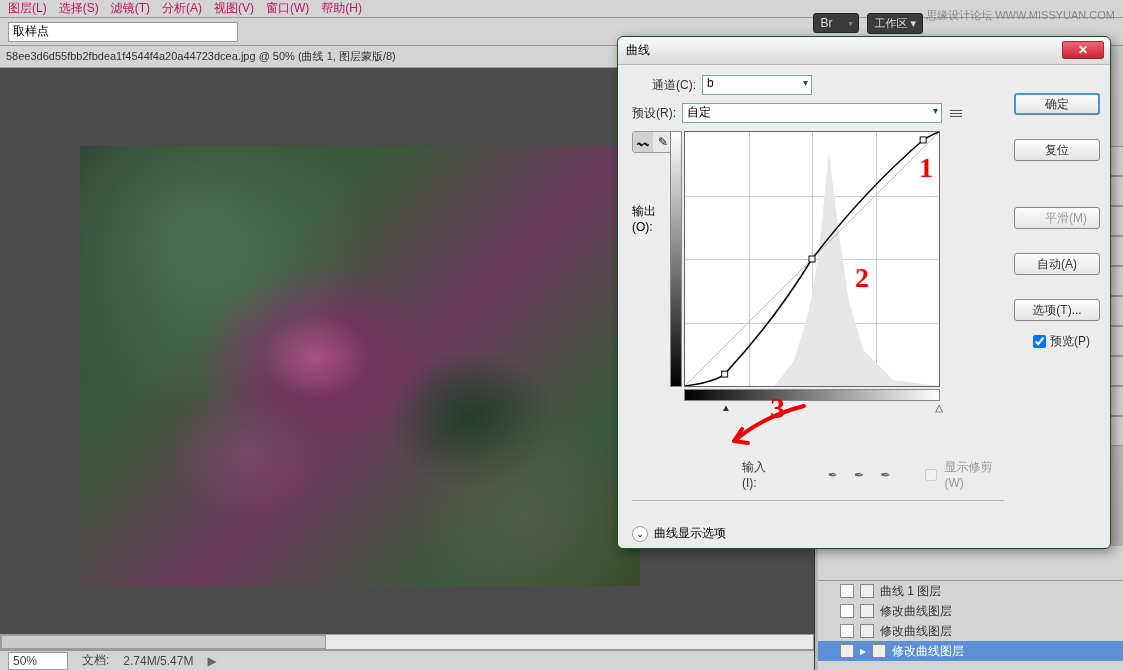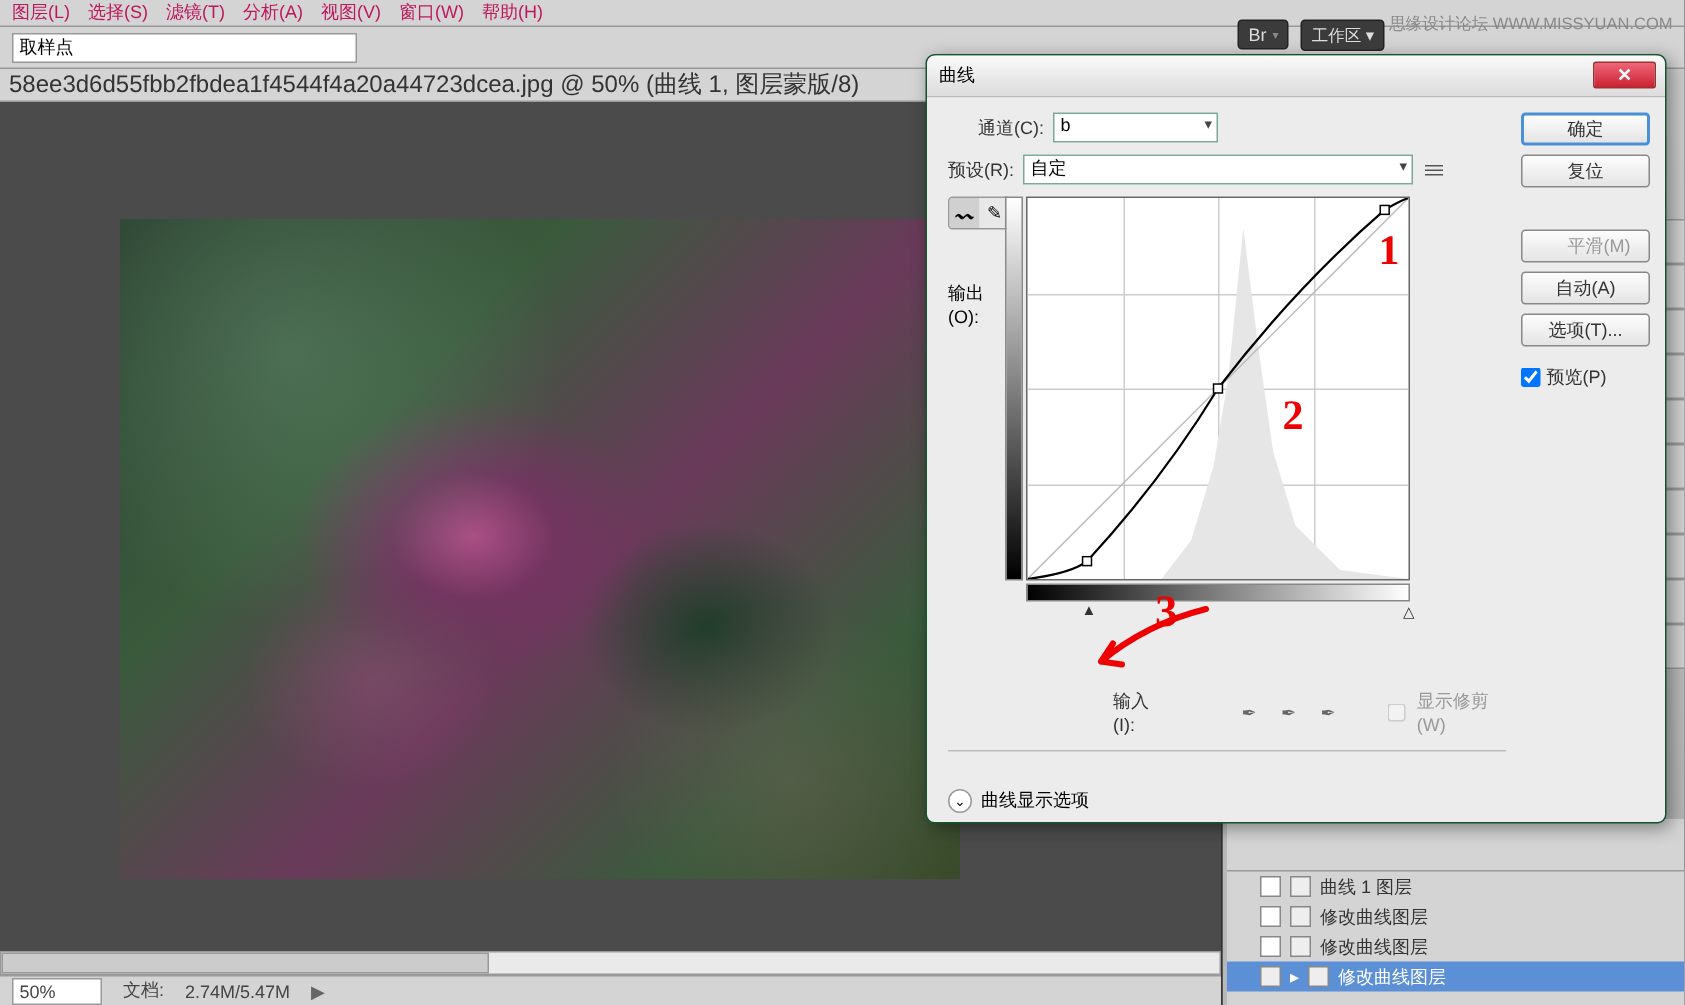--- a/index.html
+++ b/index.html
@@ -2,25 +2,25 @@
 <html><head>
 <meta charset="utf-8">
 <style>
 *{box-sizing:border-box;margin:0;padding:0;font-family:"Microsoft YaHei",SimSun,Tahoma,sans-serif;font-size:12px;}
 body{width:1123px;height:670px;background:#b8b8b8;overflow:hidden;position:relative;}
 .menubar{background:#d4d4d4;height:18px;display:flex;align-items:center;gap:12px;padding:0 8px;border-bottom:1px solid #999;color:#555;}
 .menubar span{color:#be185d;}
 .optbar{background:#d4d4d4;height:28px;display:flex;align-items:center;padding:0 8px;border-bottom:1px solid #999;gap:8px;text-align:right;}
 .opt-select{width:230px;height:20px;background:#fff;border:1px solid #999;padding:0 4px;display:flex;align-items:center;}
 .workspace-bar{position:absolute;top:0;right:200px;height:46px;display:flex;align-items:center;gap:8px;z-index:2;}
-.ws-btn{background:#3b3b3b;color:#ddd;padding:2px 6px;border:1px solid #222;border-radius:3px;font-size:11px;display:flex;align-items:center;gap:4px;}
+.ws-btn{background:#3b3b3b;color:#ddd;padding:2px 6px;border:1px solid #222;border-radius:3px;font-size:11px;display:flex;align-items:center;gap:16px;}
 .ws-btn .tri{font-size:8px;color:#888;}
 .watermark{position:absolute;top:8px;right:8px;color:#888;font-size:11px;}
 .doc-area{position:absolute;top:46px;left:0;width:815px;height:624px;background:#4b4b4b;border-right:1px solid #333;}
-.doc-tab{background:#d4d4d4;height:22px;display:flex;align-items:center;padding:0 6px;color:#333;font-size:16px;border-bottom:1px solid #999;}
+.doc-tab{background:#d4d4d4;height:22px;display:flex;align-items:center;padding:0 6px;color:#333;font-size:11px;border-bottom:1px solid #999;}
 .canvas-area{position:absolute;top:22px;left:0;right:0;bottom:30px;background:#4b4b4b;overflow:hidden;}
 .image{position:absolute;top:78px;left:80px;width:560px;height:440px;background:linear-gradient(135deg,#2a4030 0%,#3a5a3c 30%,#6a3a5a 55%,#3a5a3c 80%,#3a4a2a 100%);filter:blur(0.5px);}
 .image::before{content:"";position:absolute;inset:0;background:radial-gradient(ellipse 180px 140px at 42% 48%,rgba(180,80,140,0.9) 0%,rgba(120,50,100,0.8) 30%,transparent 65%),radial-gradient(ellipse 120px 100px at 70% 62%,rgba(30,60,40,0.95) 0%,transparent 70%),radial-gradient(ellipse 140px 120px at 30% 70%,rgba(160,80,130,0.4) 0%,transparent 60%);}
 .image::after{content:"";position:absolute;inset:0;background:radial-gradient(circle 300px at 20% 20%,rgba(100,140,110,0.5) 0%,transparent 60%),radial-gradient(circle 200px at 80% 85%,rgba(120,100,90,0.4) 0%,transparent 60%);}
 .statusbar{position:absolute;bottom:0;left:0;right:0;height:20px;background:#d4d4d4;border-top:1px solid #999;display:flex;align-items:center;padding:0 8px;gap:14px;color:#444;}
 .statusbar .zoom{width:60px;background:#fff;border:1px solid #999;padding:1px 4px;}
 .statusbar .arrow{color:#666;}
 .scroll-h{position:absolute;bottom:20px;left:0;right:0;height:16px;background:#eaeaea;border:1px solid #999;}
 .scroll-h .thumb{position:absolute;left:0;top:0;bottom:0;width:40%;background:#ccc;border:1px solid #999;}
 .panel-strip{position:absolute;top:46px;right:0;width:305px;height:624px;background:#d4d4d4;}
@@ -59,31 +59,31 @@
 .grad-v{position:absolute;left:-14px;top:0;width:12px;height:256px;background:linear-gradient(#fff,#000);border:1px solid #888;}
 .curve{width:256px;height:256px;background:#fff;border:1px solid #666;position:relative;overflow:hidden;}
 .grid-v,.grid-h{position:absolute;background:#ccc;}
 .grid-v{width:1px;top:0;bottom:0;}
 .grid-h{height:1px;left:0;right:0;}
 .histogram{position:absolute;bottom:0;left:0;right:0;height:100%;}
 .curve-line{position:absolute;inset:0;}
 .grad-h{width:256px;height:12px;background:linear-gradient(90deg,#000,#fff);border:1px solid #888;margin-top:2px;position:relative;}
 .grad-h .tri{position:absolute;top:12px;font-size:10px;color:#333;}
 .ann{position:absolute;color:#e00;font-family:"Comic Sans MS",cursive;font-size:28px;font-weight:bold;}
-.below-curve{display:flex;align-items:center;gap:10px;margin-top:16px;margin-left:110px;}
+.below-curve{display:flex;align-items:center;gap:10px;margin-left:110px;}
 .eyedrop{width:18px;height:18px;display:flex;align-items:center;justify-content:center;color:#666;}
 .chk{display:flex;align-items:center;gap:8px;color:#999;}
 .chk input{width:12px;height:12px;}
 .expand-row{display:flex;align-items:center;gap:6px;margin-top:10px;padding-top:8px;}
 .exp-btn{width:16px;height:16px;border:1px solid #999;border-radius:8px;display:flex;align-items:center;justify-content:center;background:#fff;font-size:9px;}
 .dlg-right{width:86px;display:flex;flex-direction:column;gap:6px;}
-.btn{height:22px;border:1px solid #888;border-radius:3px;background:linear-gradient(#fdfdfd,#e4e4e4);display:flex;align-items:center;justify-content:center;color:#333;}
+.btn{height:22px;border:1px solid #888;border-radius:3px;background:linear-gradient(#fdfdfd,#e4e4e4);display:flex;align-items:center;justify-content:center;color:#333;margin-top:18px;}
 .btn.primary{border:2px solid #4a90d9;}
 .btn.disabled{color:#999;padding-left:18px;}
-.prev-chk{display:flex;align-items:center;gap:4px;margin-top:6px;color:#333;}
+.prev-chk{display:flex;align-items:center;gap:4px;margin-top:6px;color:#333;margin-left:19px;}
 .prev-chk input{width:13px;height:13px;}
 hr.sep{border:none;border-top:1px solid #bbb;margin:10px 0 6px;}
 </style>
 </head>
 <body>
 
 <div class="menubar">
   <span>图层(L)</span>
   <span>选择(S)</span>
   <span>滤镜(T)</span>

